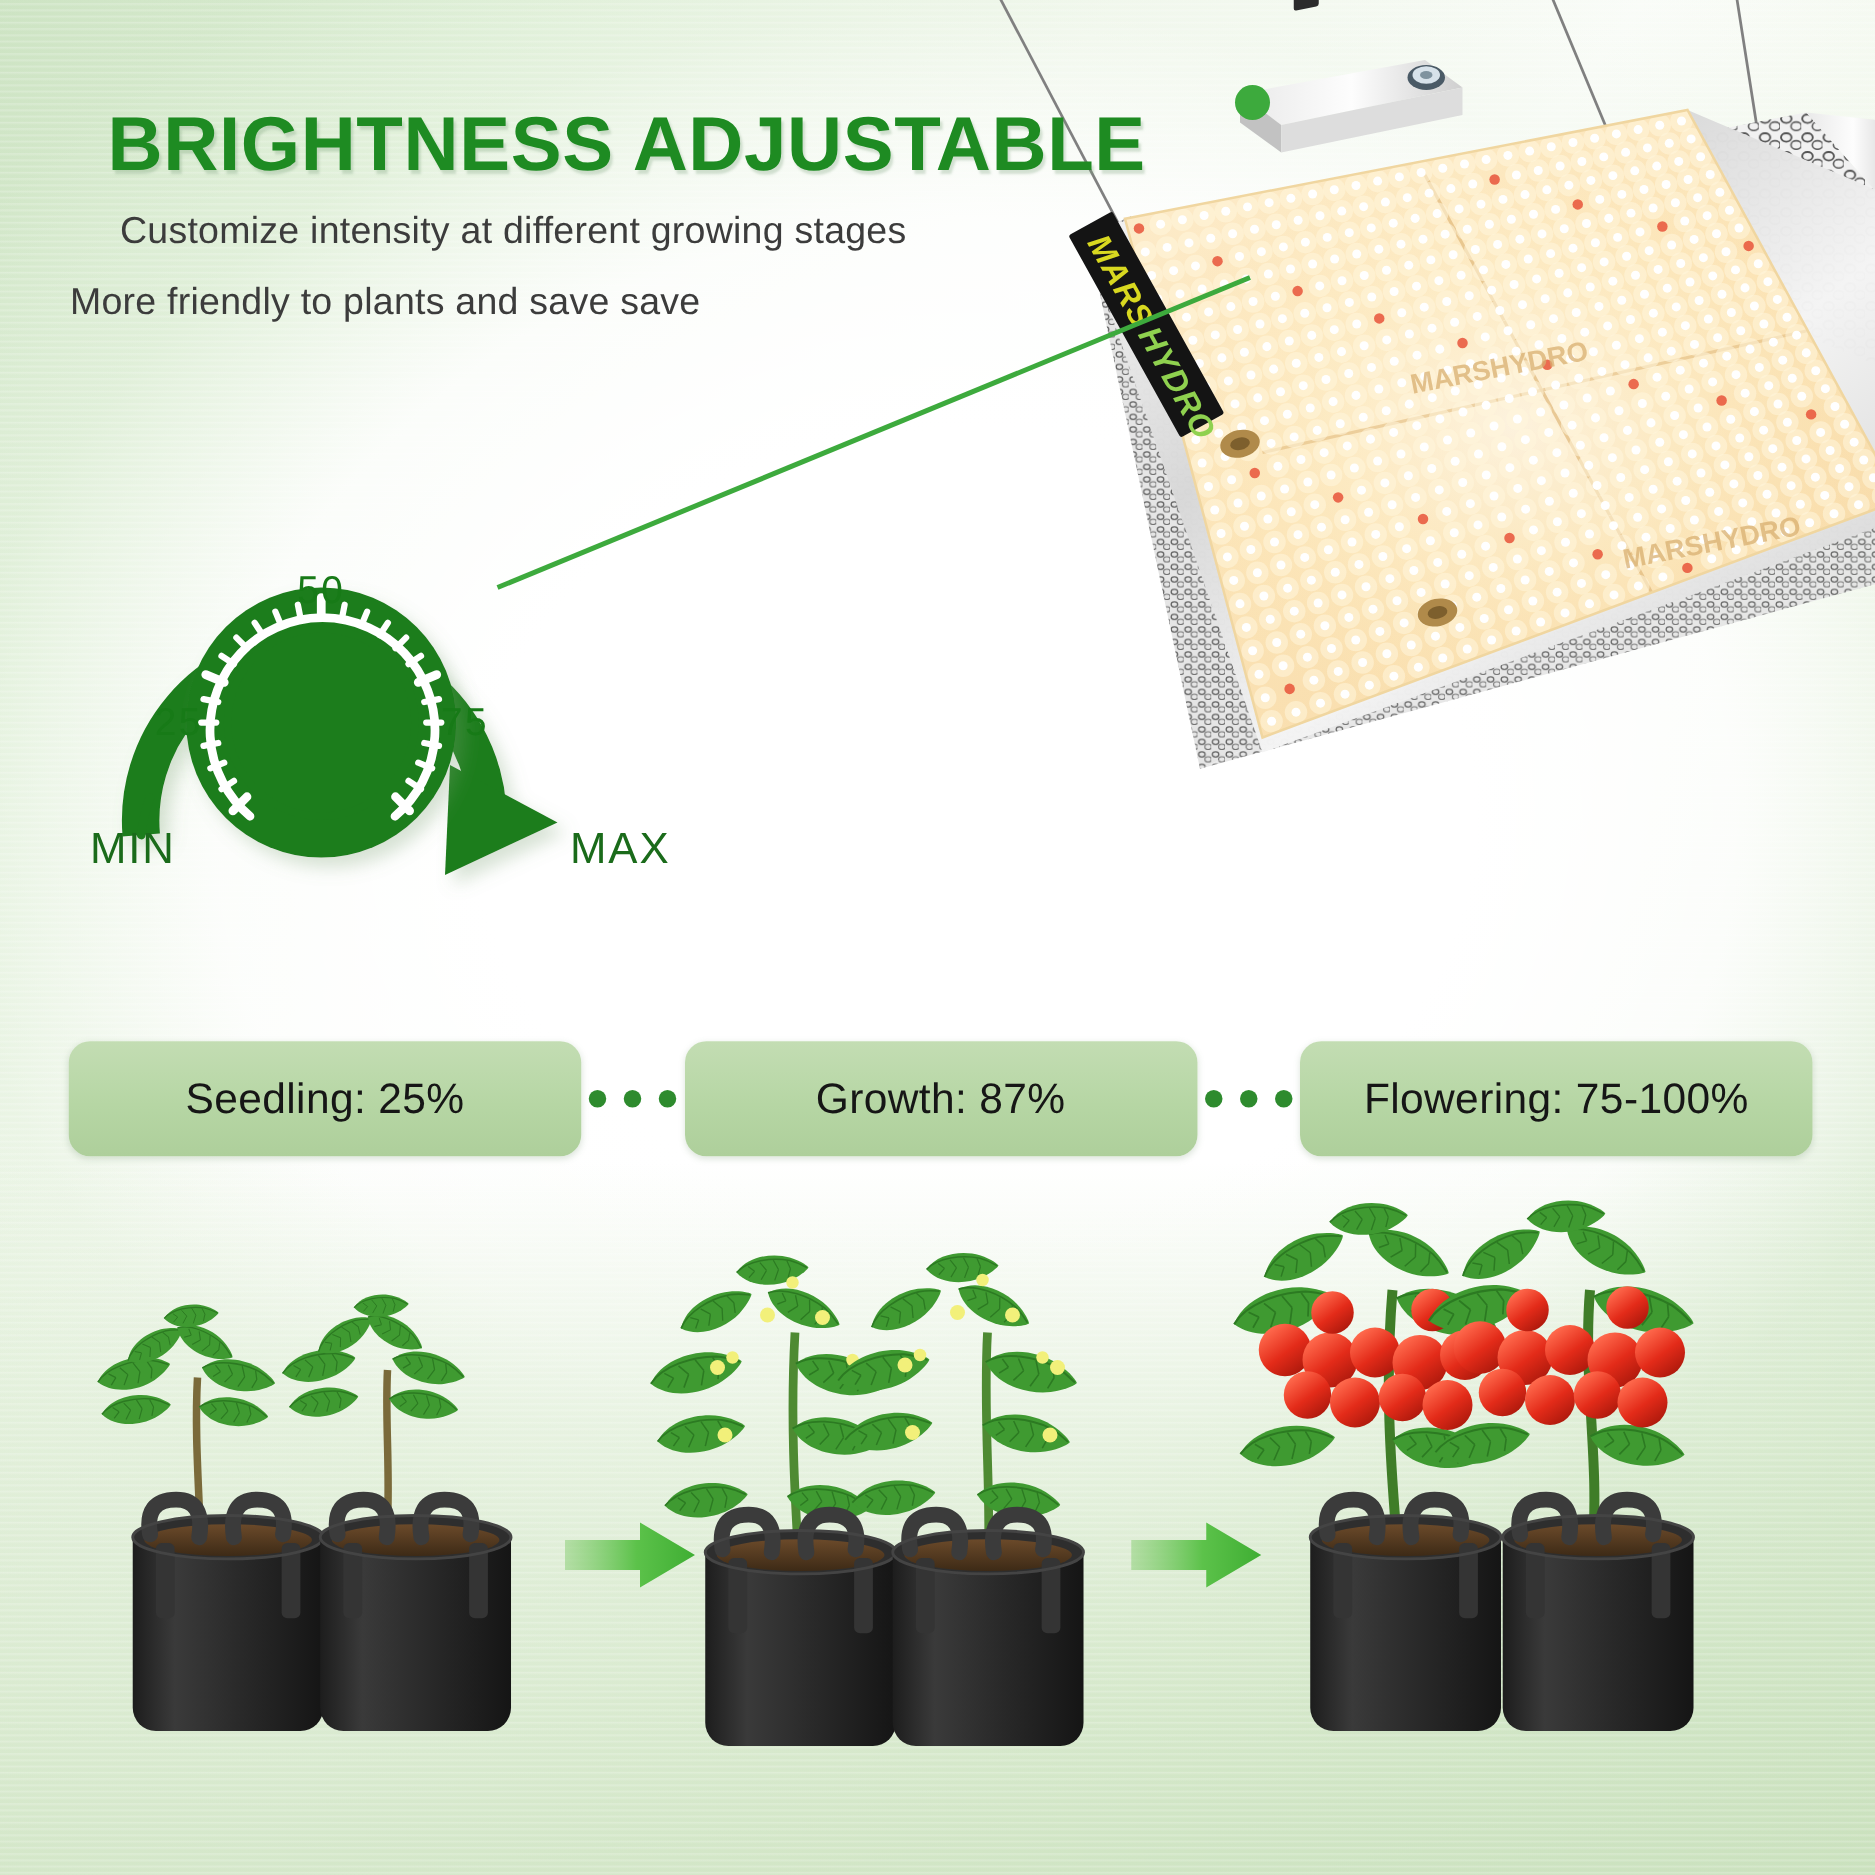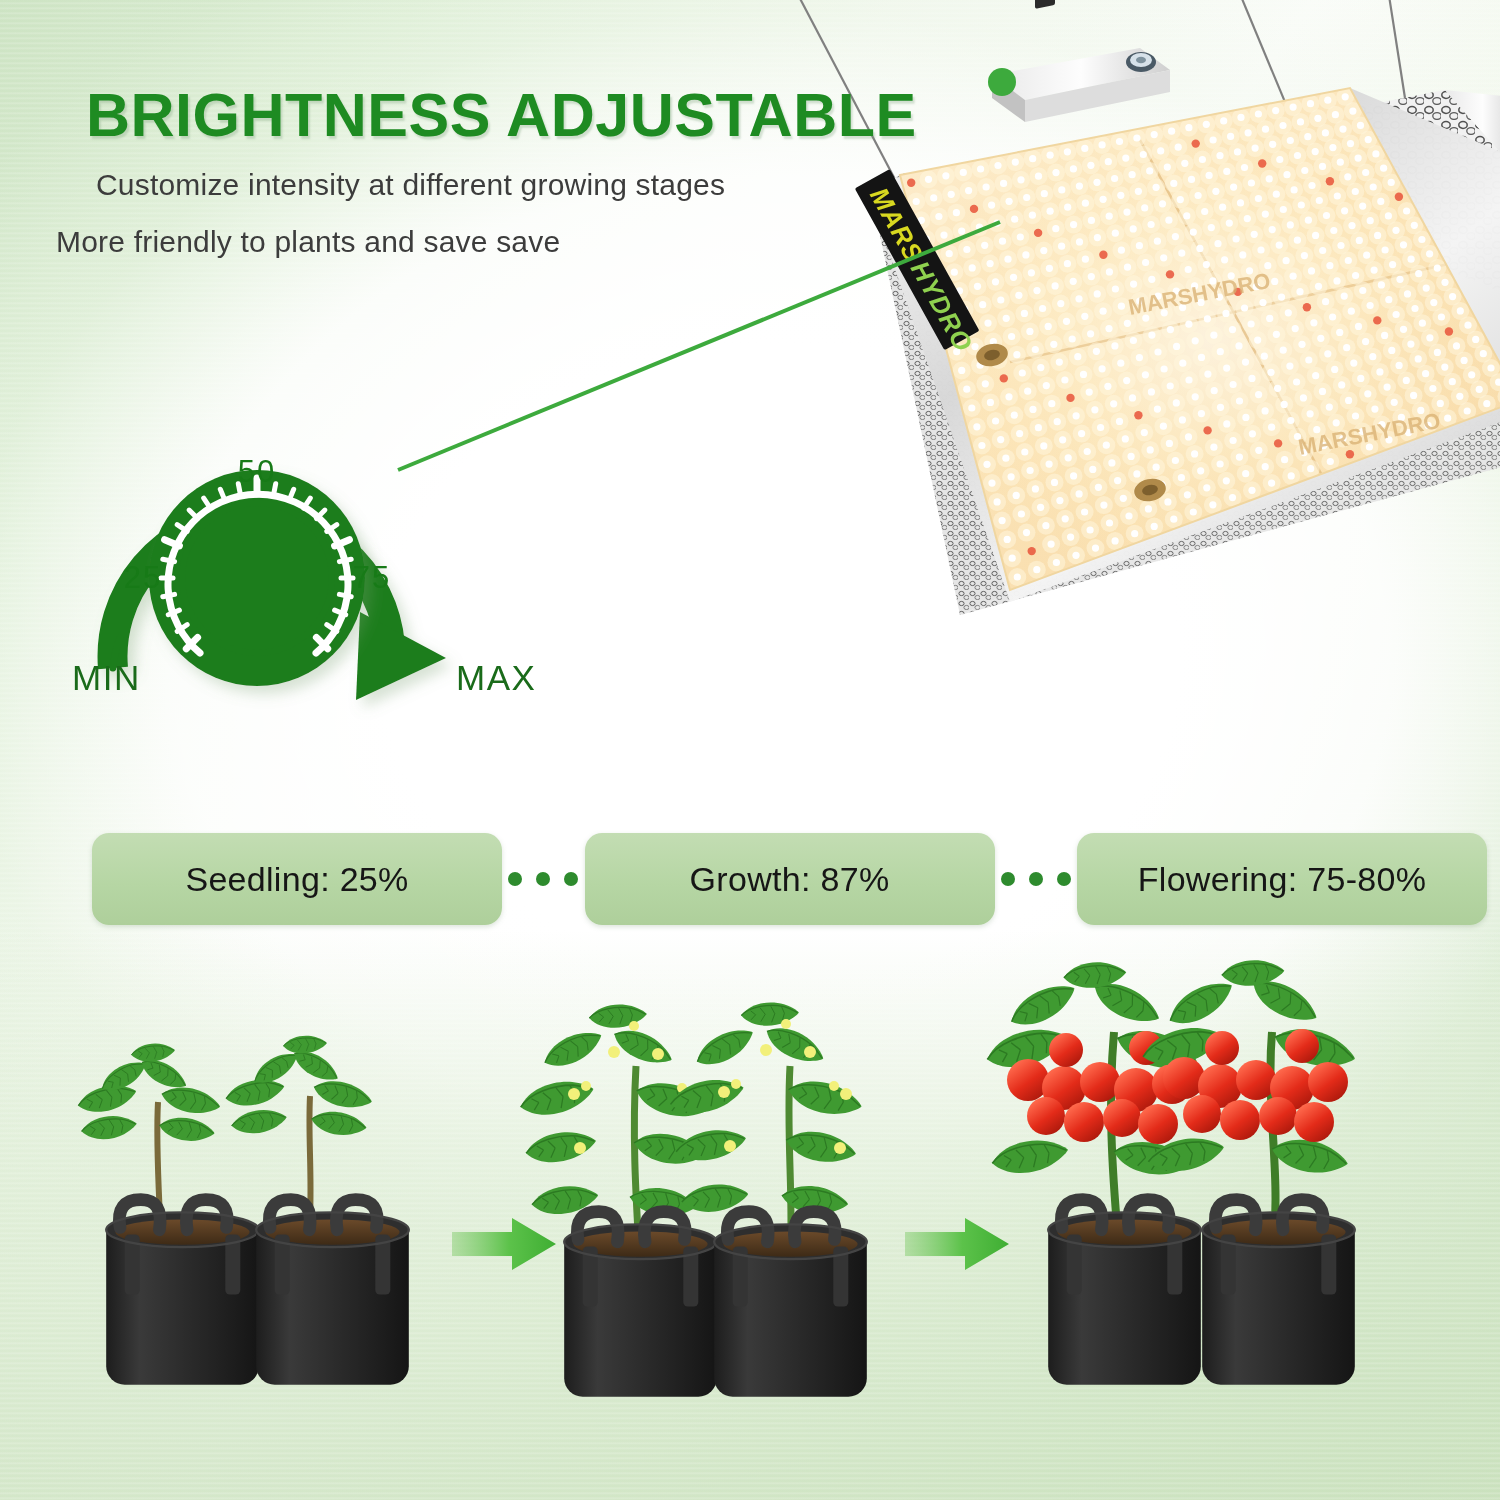--- a/index.html
+++ b/index.html
@@ -104,21 +104,20 @@
   
   #pills {
     position: absolute;
     left: 55px;
     top: 833px;
     width: 1395px;
     height: 92px;
     display: flex;
     align-items: center;
     z-index: 25;
-    margin-left: 37px;
   }
   .pill {
     background: linear-gradient(to bottom, #c3ddb3 0%, #b6d6a4 55%, #aecf9b 100%);
     border-radius: 17px;
     height: 92px;
     display: flex;
     align-items: center;
     justify-content: center;
     color: #161616;
     font-size: 34px;
@@ -1471,21 +1470,21 @@
     </div>
     <div class="pill p2">
       <span>Growth: 87%</span>
     </div>
     <div class="dots">
       <i></i>
         <i></i>
         <i></i>
     </div>
     <div class="pill p3">
-      <span>Flowering: 75-80%</span>
+      <span>Flowering: 75-100%</span>
     </div>
   </div>
 
   <div id="stages">
     <svg width="1500" height="500" viewBox="0 0 1500 500" xmlns="http://www.w3.org/2000/svg">
       <defs>
         <linearGradient id="bag" x1="0" y1="0" x2="1" y2="0">
           <stop offset="0%" stop-color="#1d1d1d"></stop>
           <stop offset="22%" stop-color="#3a3a3a"></stop>
           <stop offset="55%" stop-color="#2a2a2a"></stop>

